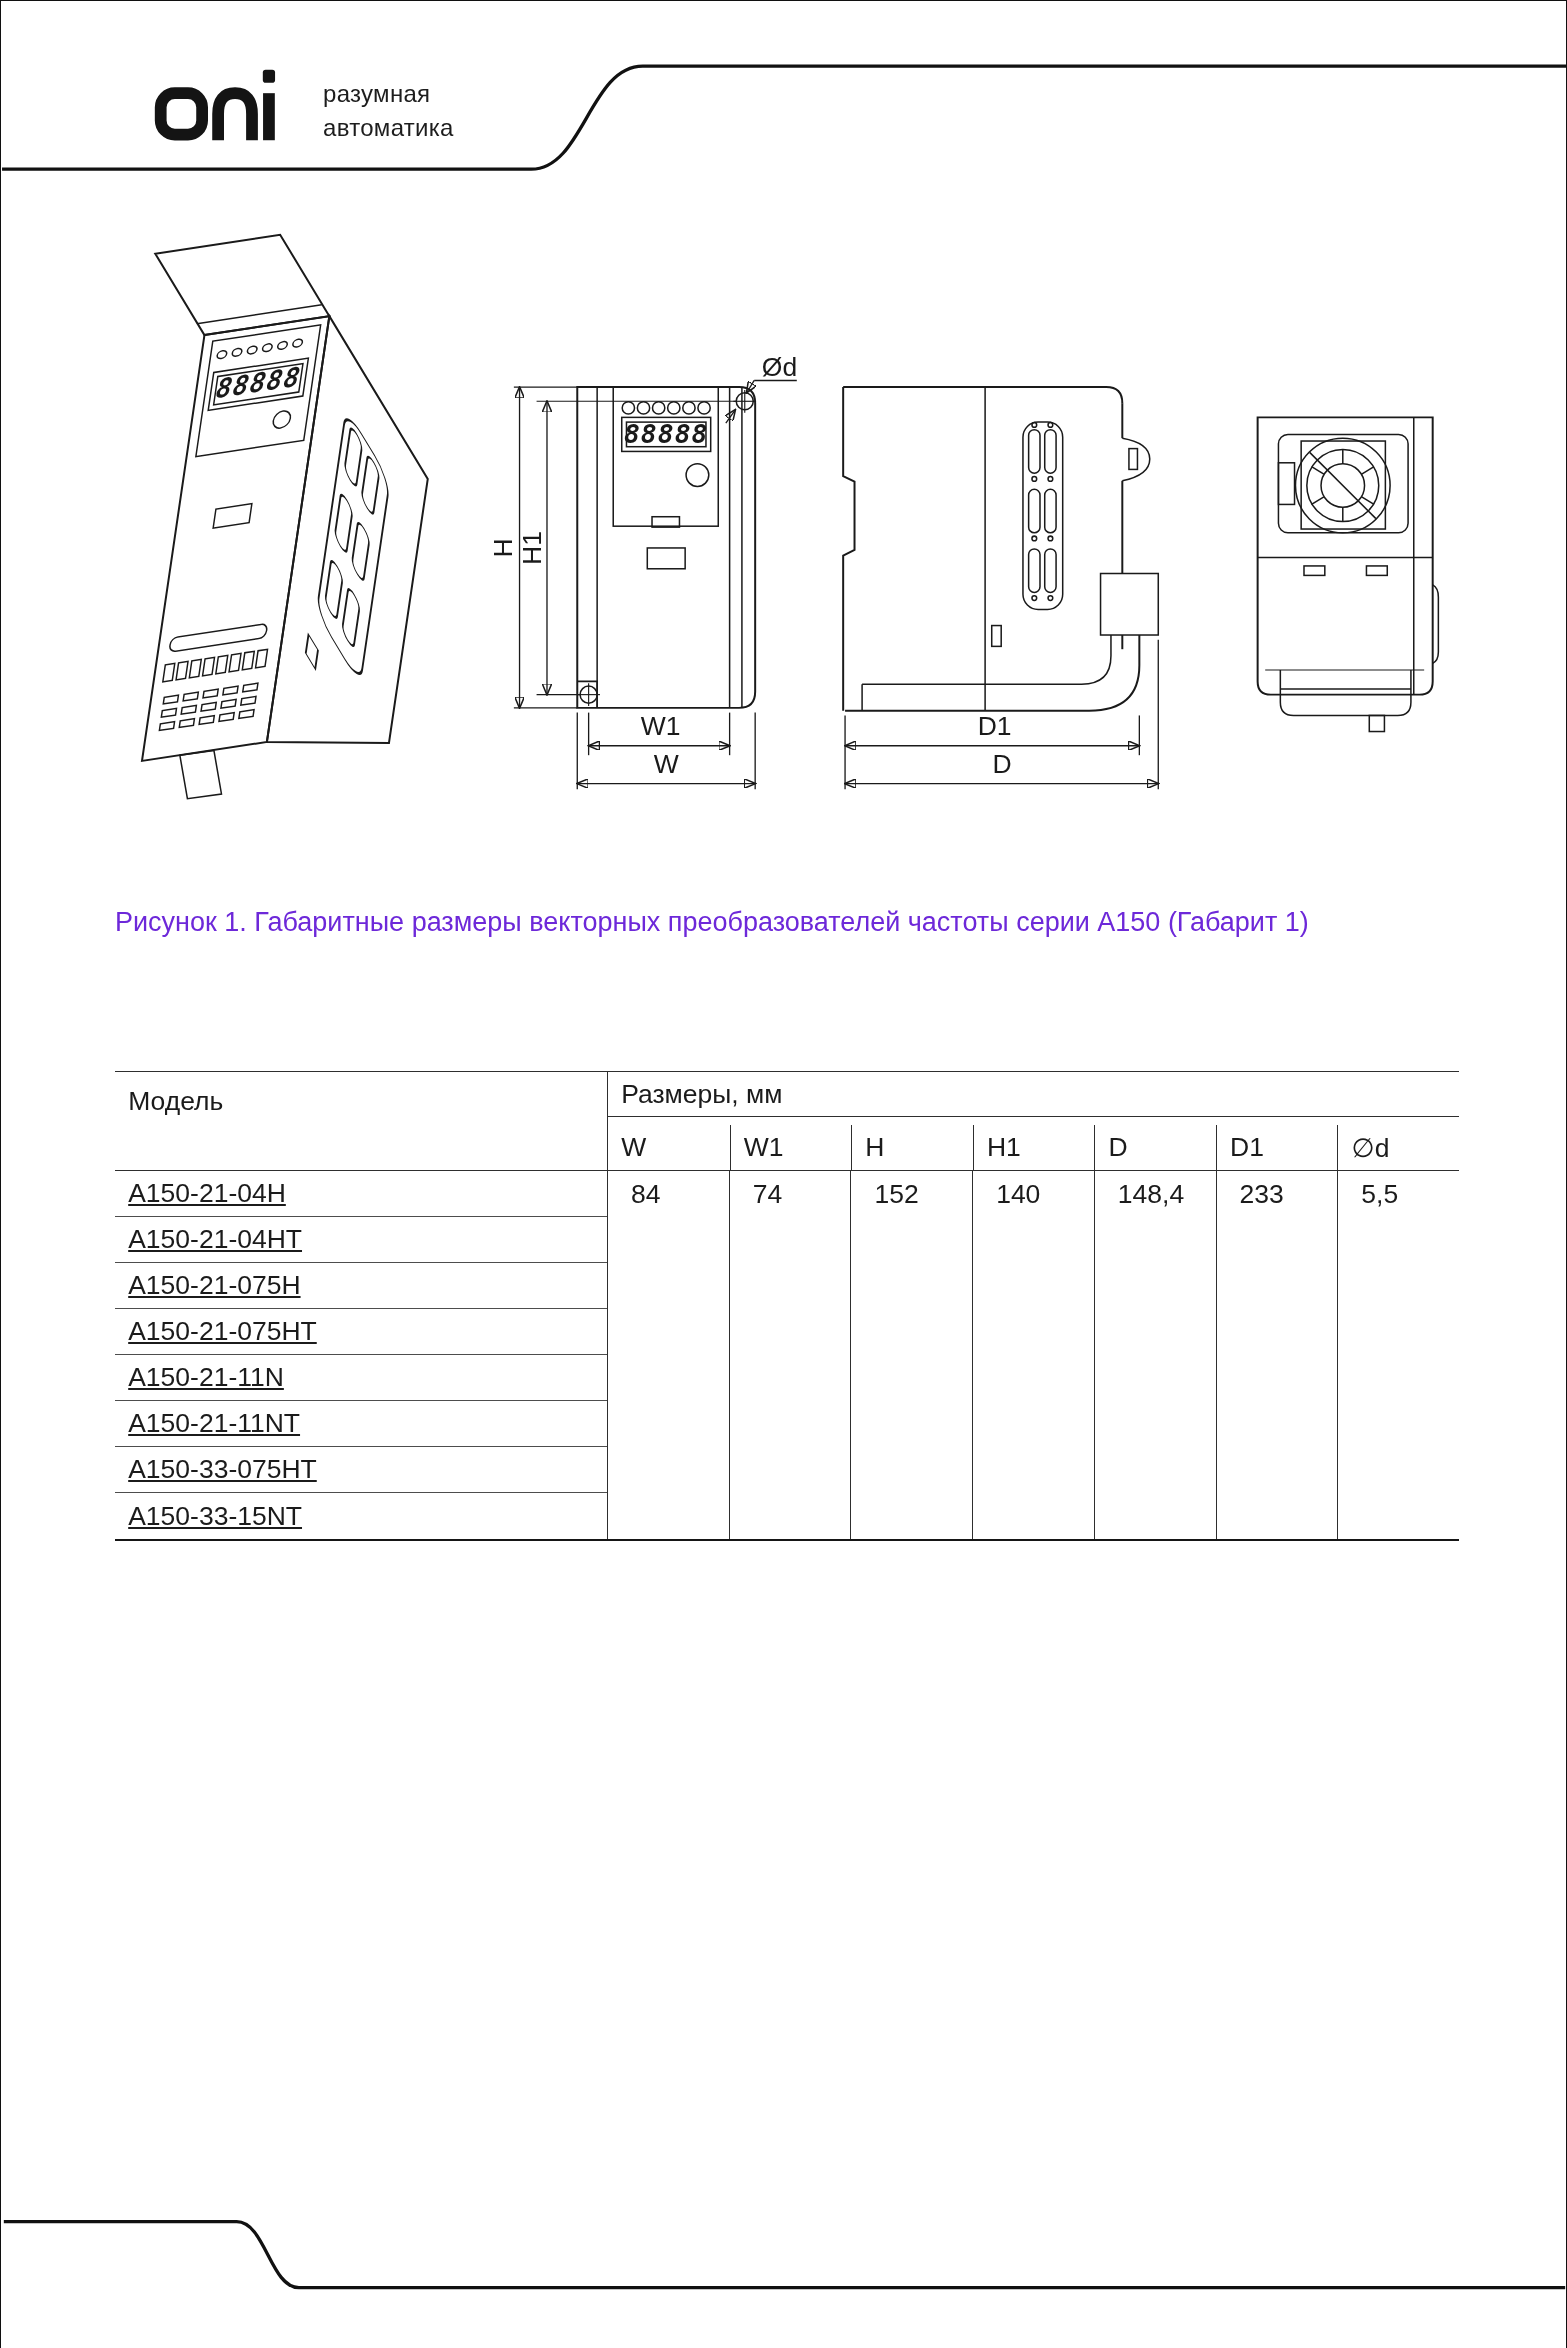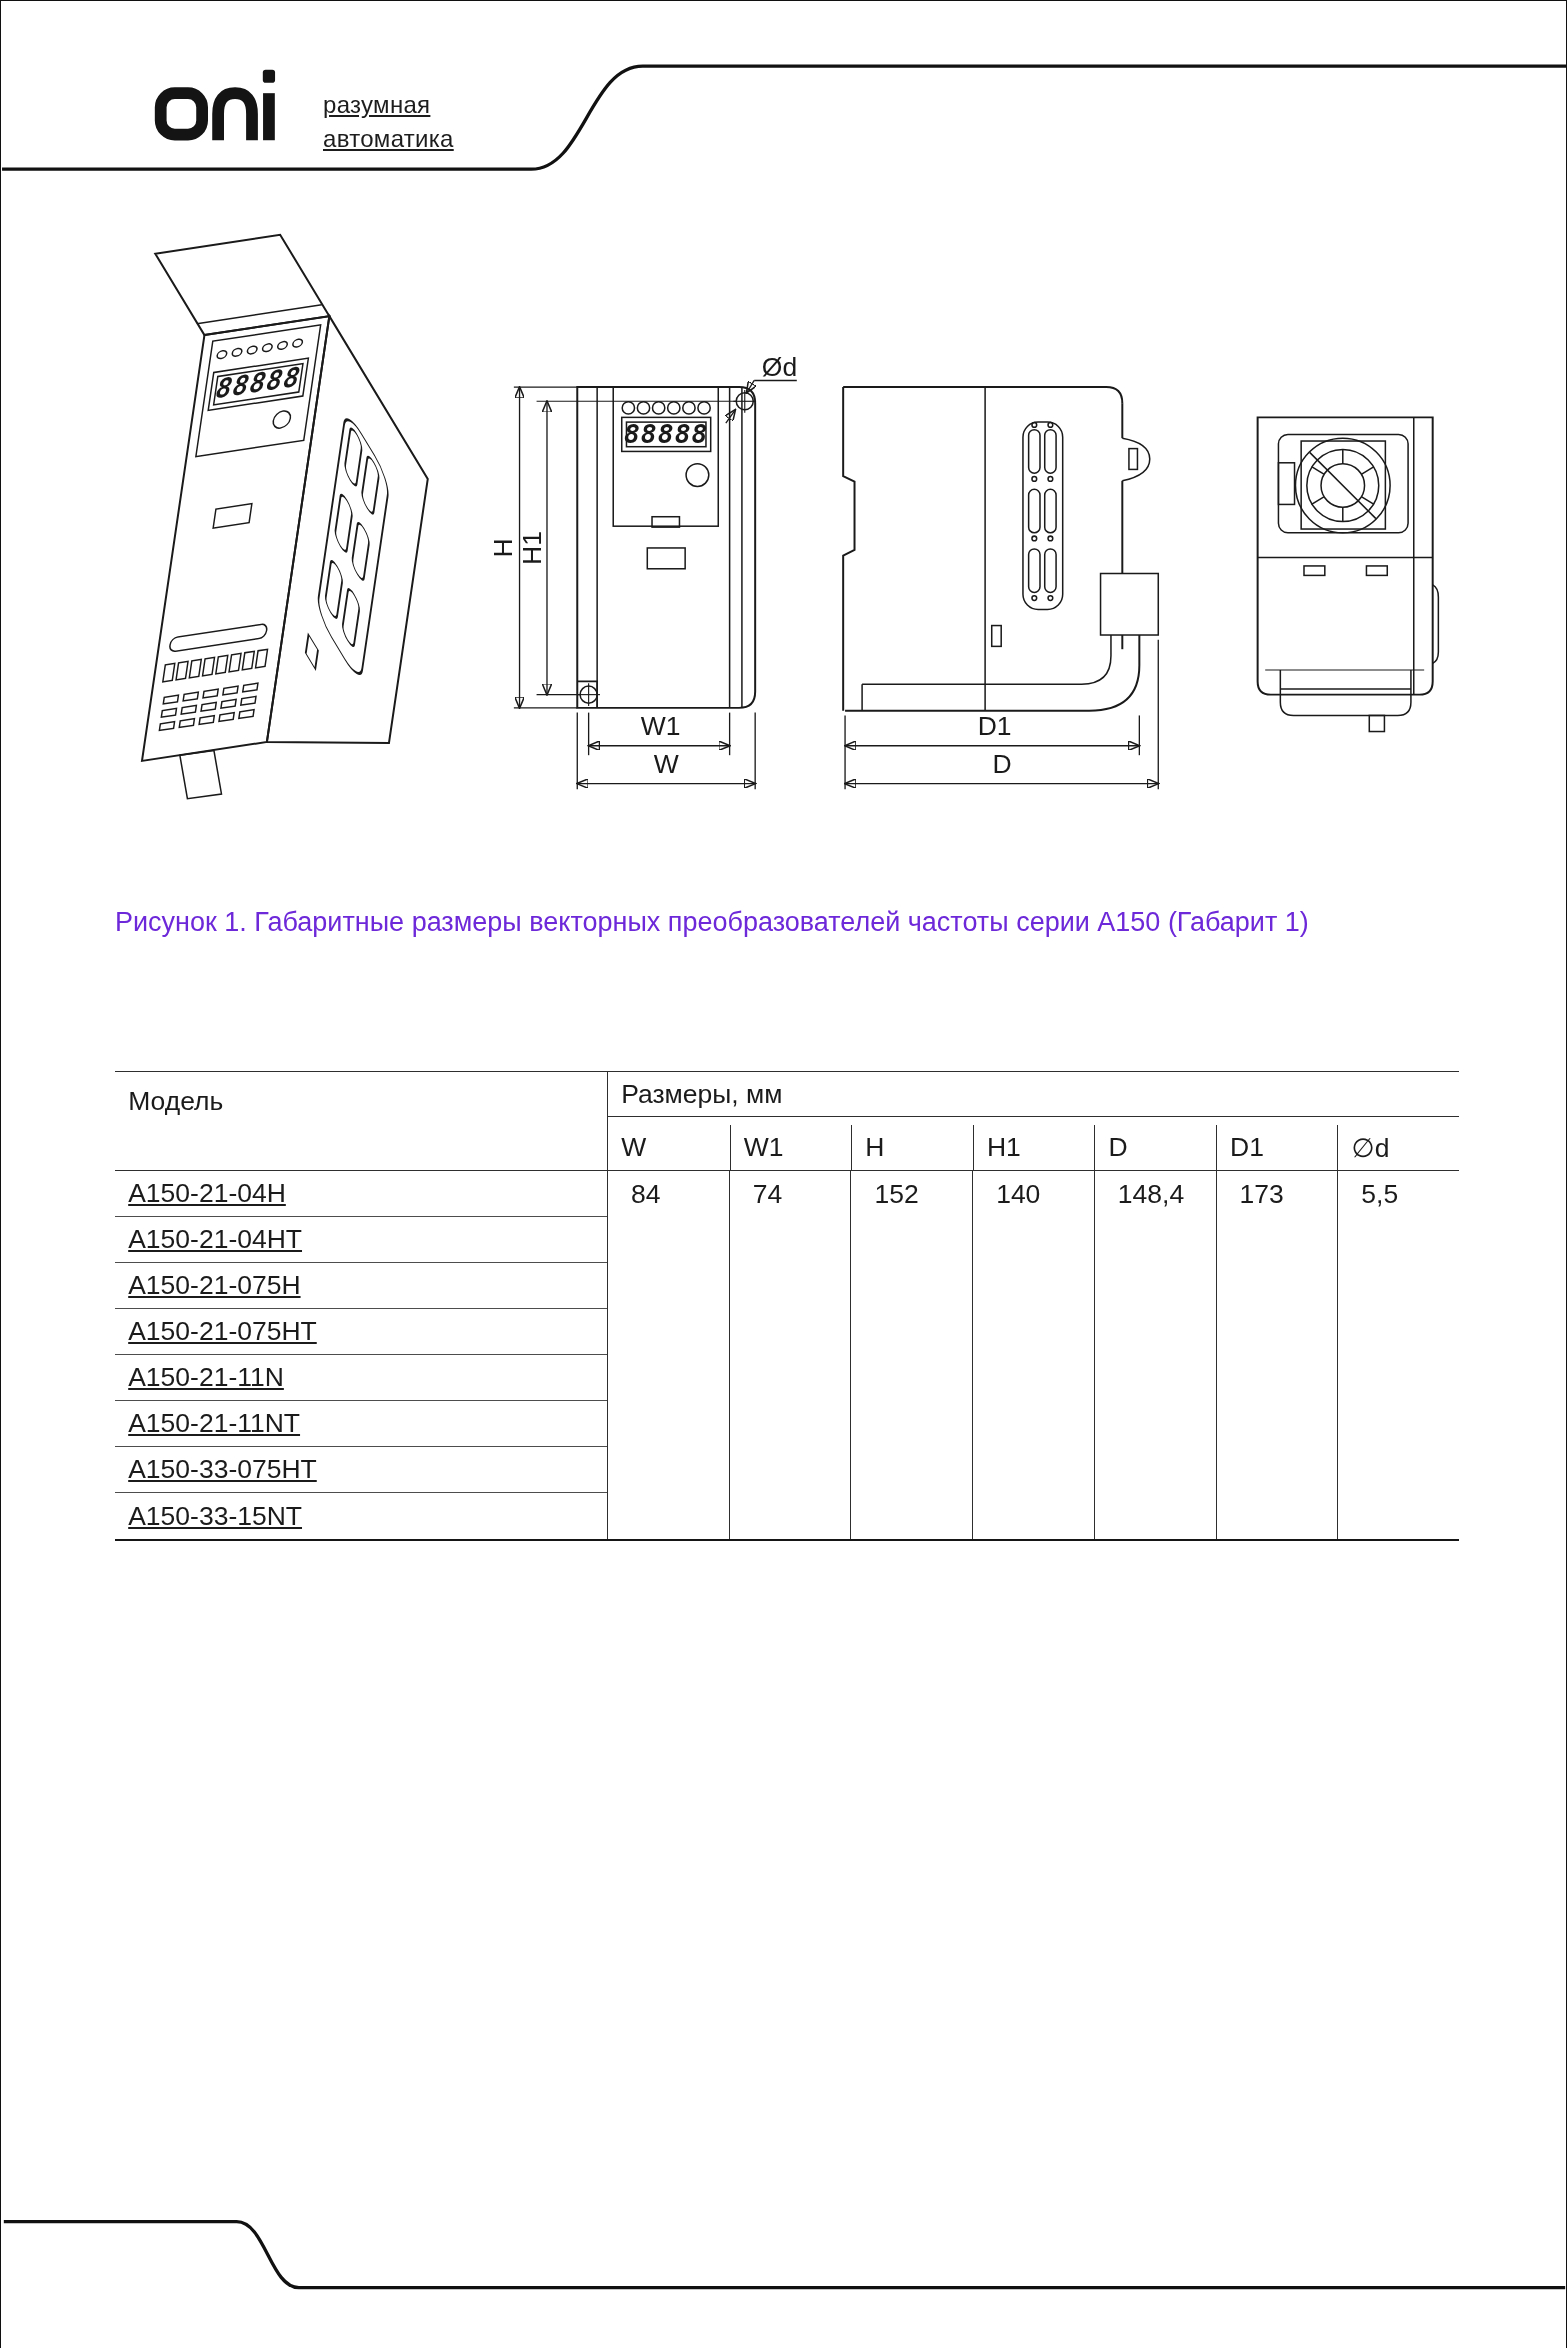--- a/index.html
+++ b/index.html
@@ -3,21 +3,21 @@
 <meta charset="utf-8">
 <style>
   html,body{margin:0;padding:0;background:#e8e8e8;}
   .page{
     position:relative;width:1567px;height:2349px;background:#ffffff;
     border:1.9px solid #101010;box-sizing:border-box;overflow:hidden;
     font-family:"Liberation Sans",sans-serif;color:#1b1b1b;margin:0 auto;
   }
   
   .logo-svg{position:absolute;left:153px;top:63px;width:132px;height:80px;}
-  .tagline{position:absolute;left:322px;top:87px;font-size:24px;line-height:34px;color:#1d1d1d;letter-spacing:0.3px;text-decoration:underline;}
+  .tagline{position:absolute;left:322px;top:76px;font-size:24px;line-height:34px;color:#1d1d1d;letter-spacing:0.3px;}
   .sr{position:absolute;width:0.9px;height:0.9px;overflow:hidden;clip:rect(0 0 0 0);white-space:nowrap;}
   .rule-svg{position:absolute;left:0;width:1567px;}
   
   .drawings{position:absolute;left:0;top:208px;width:1567px;height:606px;}
   .drawings path,.drawings rect,.drawings line,.drawings circle,.drawings ellipse,.drawings polygon{
     fill:none;stroke:#1a1a1a;stroke-width:1.6;
   }
   .drawings .w2{stroke-width:2.1;}
   .drawings .w1{stroke-width:1.2;}
   .drawings .dim{stroke-width:1.4;}
@@ -286,21 +286,21 @@
       </div>
     </div>
 
     <div class="trow">
       <div class="td-model">A150-21-04H</div>
       <div class="td-val">84</div>
       <div class="td-val">74</div>
       <div class="td-val">152</div>
       <div class="td-val">140</div>
       <div class="td-val">148,4</div>
-      <div class="td-val">173</div>
+      <div class="td-val">233</div>
       <div class="td-val">5,5</div>
     </div>
     <div class="trow">
       <div class="td-model">A150-21-04HT</div>
       <div class="td-val"></div>
         <div class="td-val"></div>
       <div class="td-val"></div>
         <div class="td-val"></div>
       <div class="td-val"></div>
         <div class="td-val"></div>

